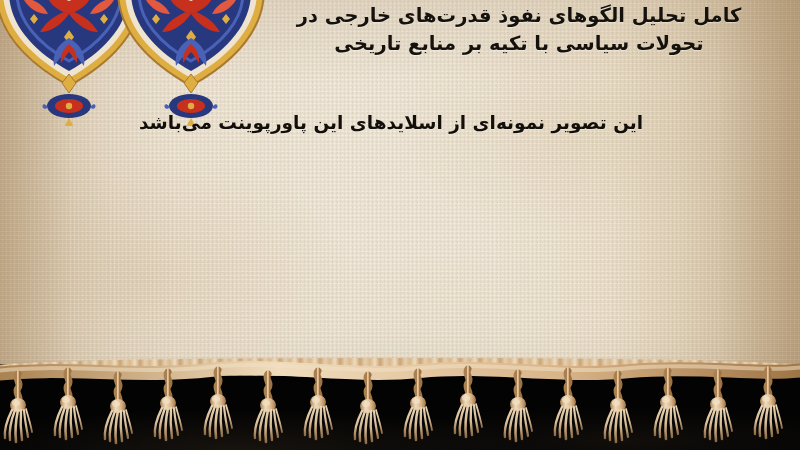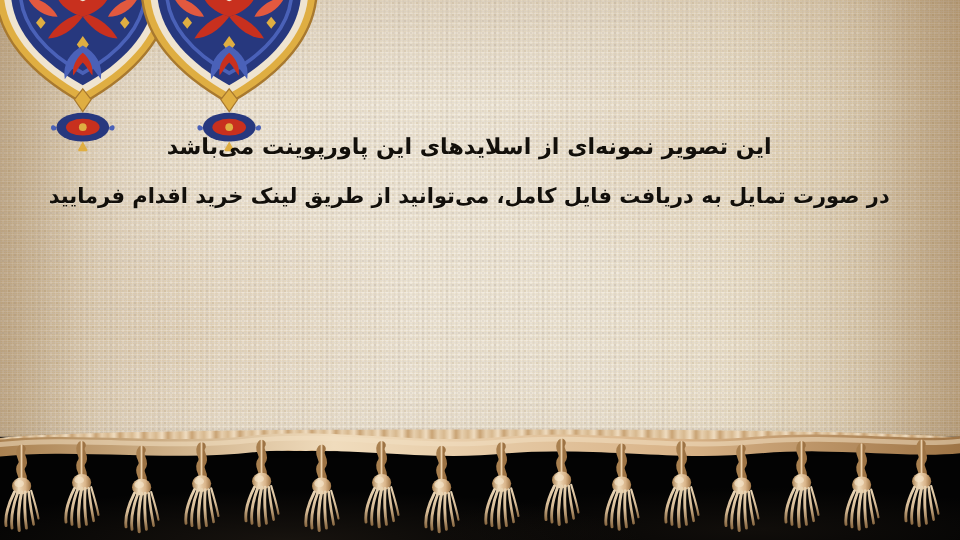--- a/index.html
+++ b/index.html
@@ -241,24 +241,27 @@
       <use href="#med-shape" x="0" y="0"></use>
       <use href="#med-pendant" x="45" y="168"></use>
     </svg>
 
     <svg class="medallion m2" width="150" height="200" viewBox="0 0 150 200">
       <use href="#med-shape" x="0" y="0"></use>
       <use href="#med-pendant" x="45" y="168"></use>
     </svg>
   </div>
 
+  <div class="title-block">
+    <span class="title-line">کامل تحلیل الگوهای نفوذ قدرت‌های خارجی در</span>
+    <span class="title-line">تحولات سیاسی با تکیه بر منابع تاریخی</span>
+  </div>
 
   <div class="body-block">
     <span class="body-line l1">این تصویر نمونه‌ای از اسلایدهای این پاورپوینت می‌باشد</span>
-    <span class="body-line l3">در صورت تمایل به دریافت فایل کامل، می‌توانید از طریق لینک خرید اقدام فرمایید</span>
   </div>
 
   <div class="bottom-band"></div>
   <div class="selvedge"></div>
 
   <svg class="fringe-layer" viewBox="0 0 800 90" preserveAspectRatio="none">
     <defs>
       <linearGradient id="cordGrad" x1="0" y1="0" x2="1" y2="0">
         <stop offset="0%" stop-color="#a9804f"></stop>
         <stop offset="35%" stop-color="#f0dcbd"></stop>

